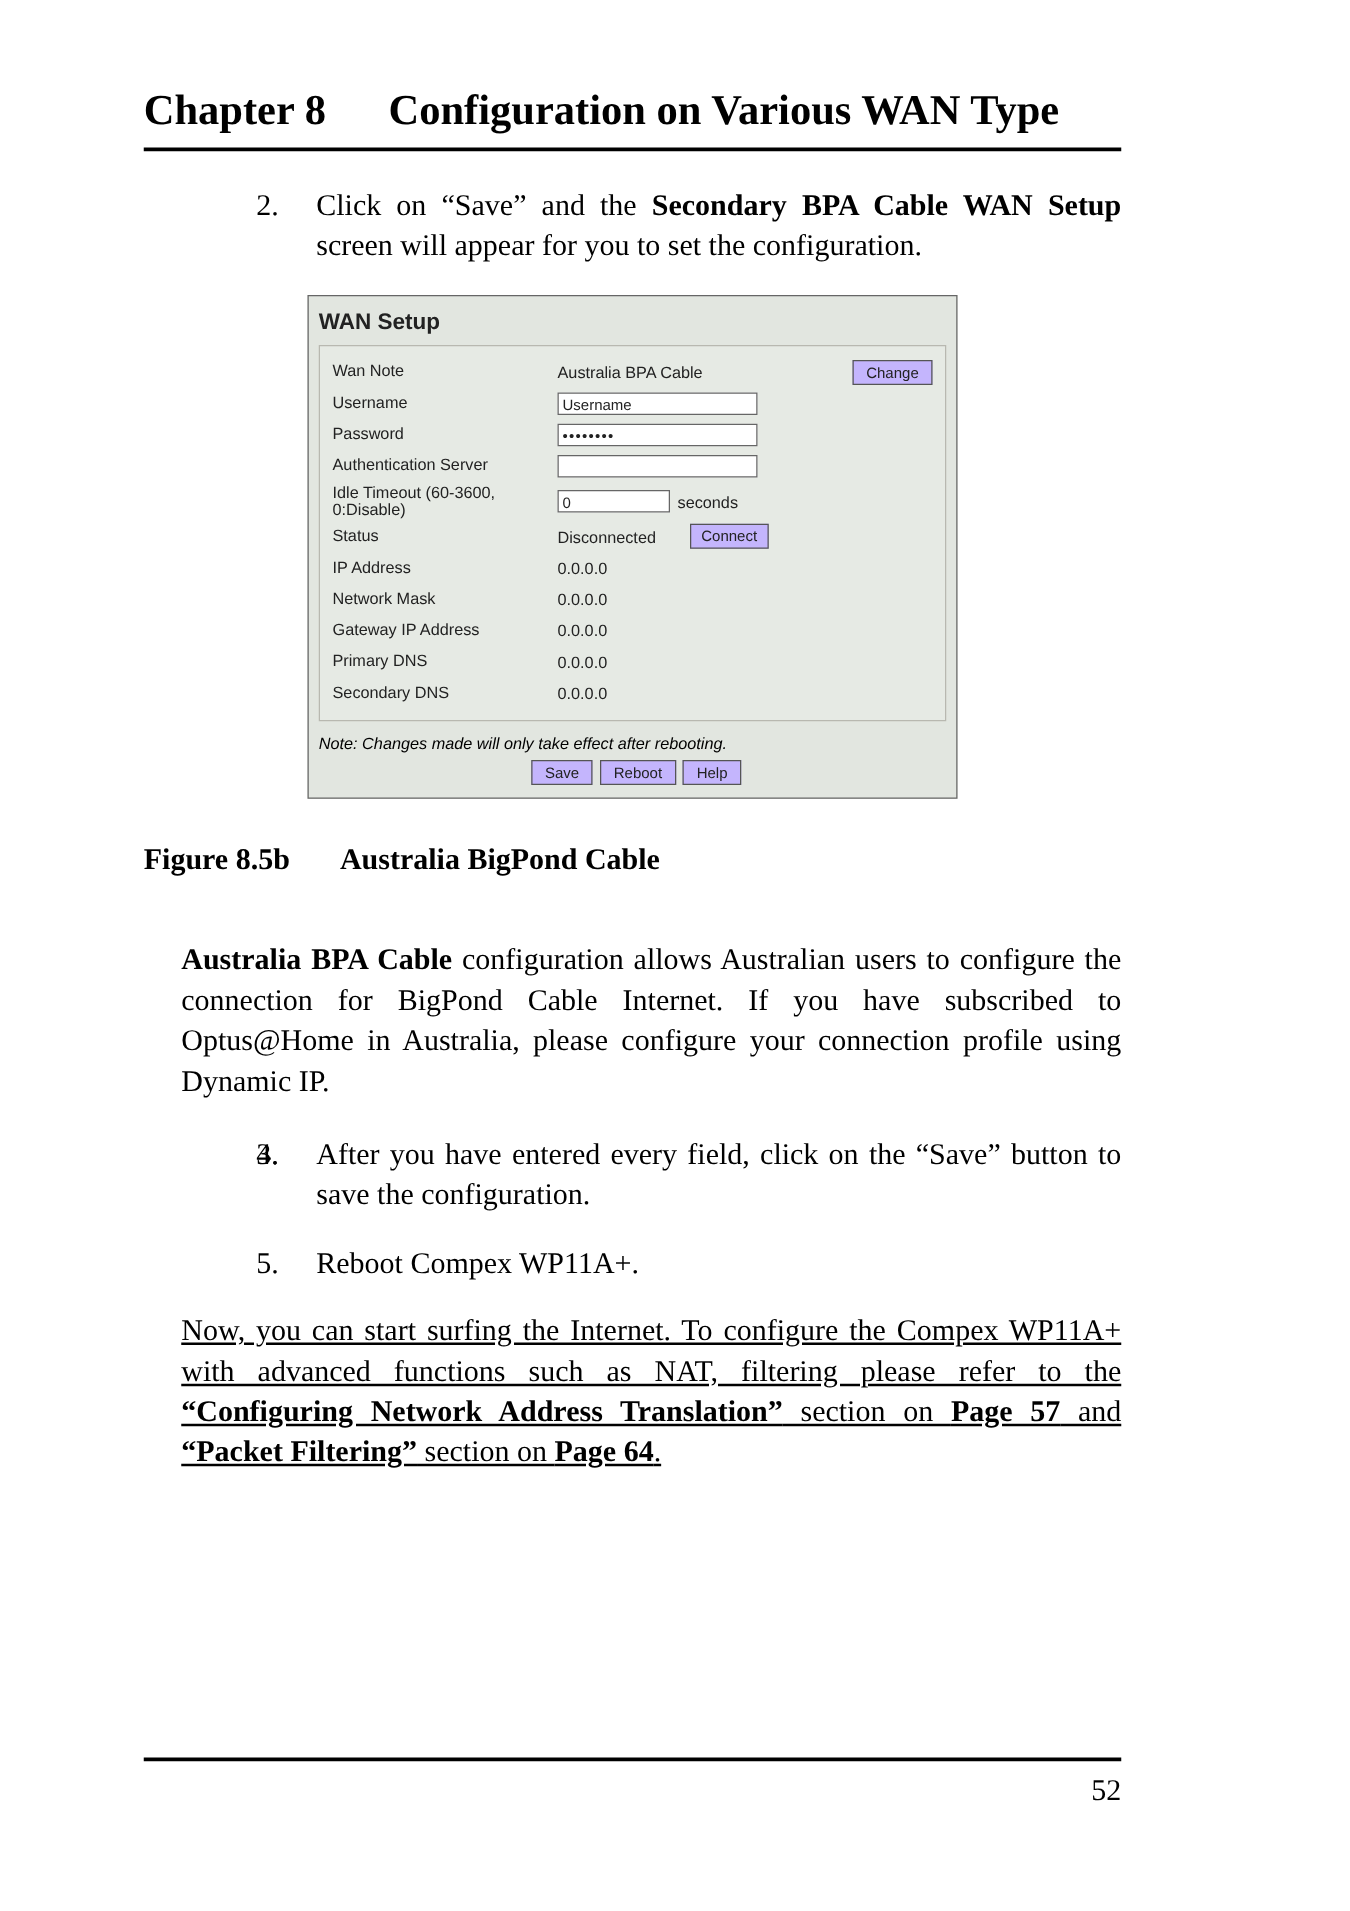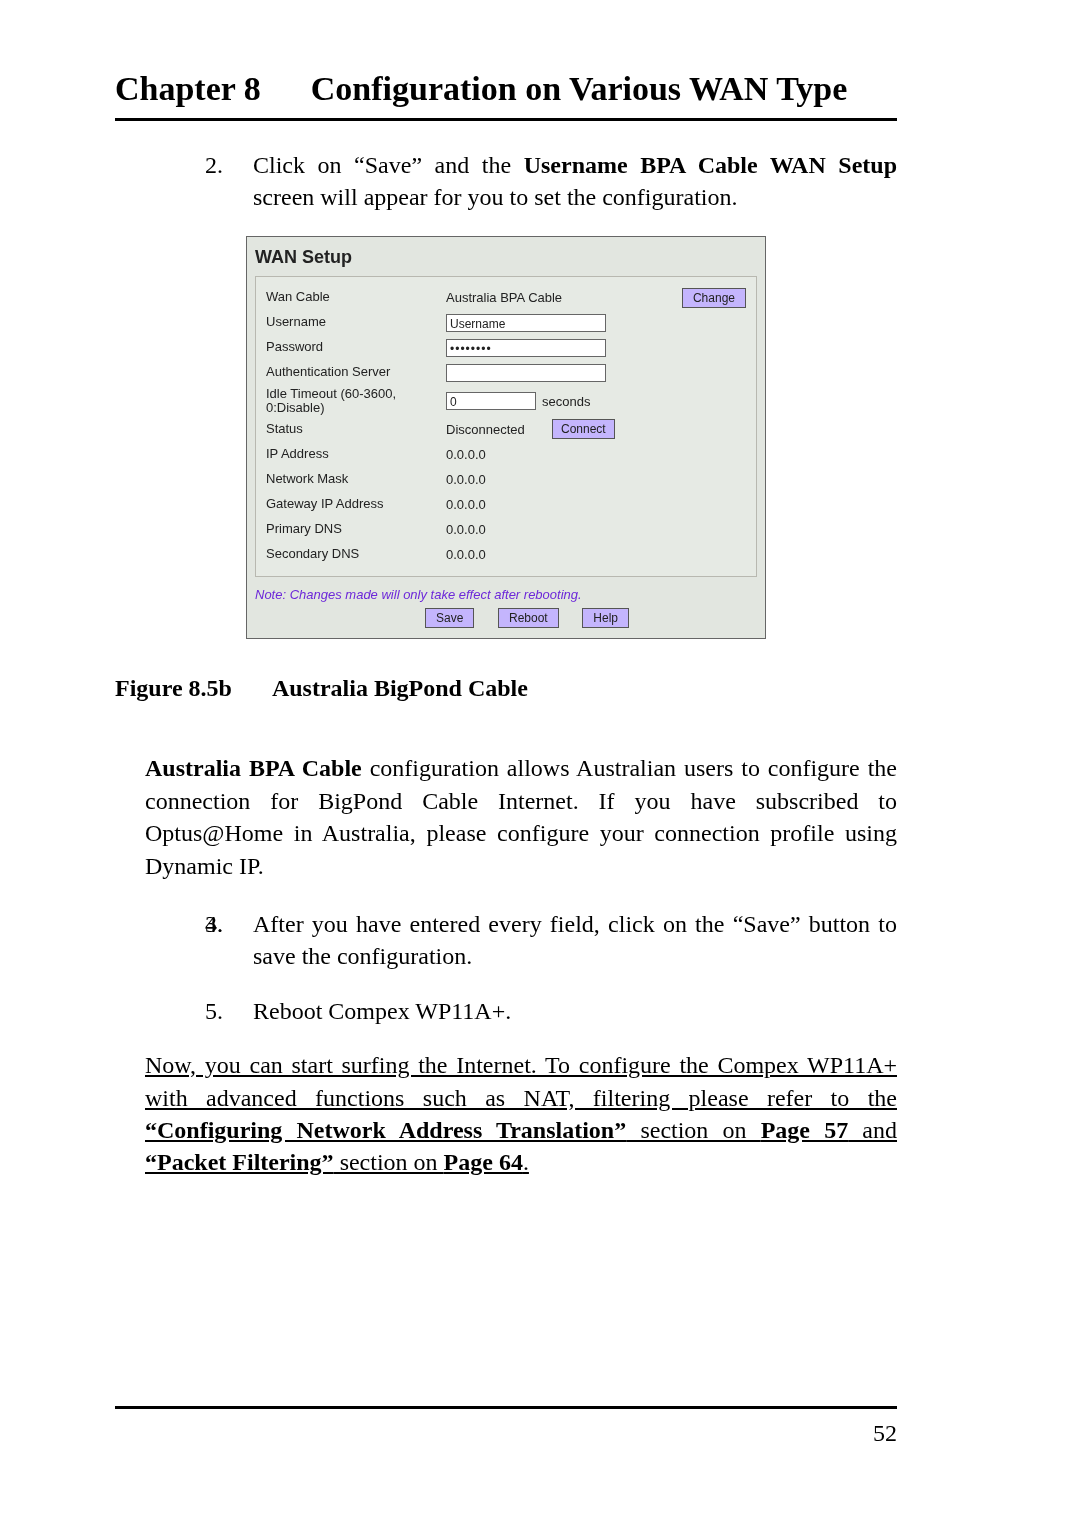--- a/index.html
+++ b/index.html
@@ -137,57 +137,57 @@
     border: 1px solid #555;
     background: #c4b5fd;
     font-size: 12px;
     padding: 1px 10px;
     line-height: 16px;
     font-family: Tahoma, Arial, sans-serif;
     cursor: default;
   }
   .shot-btn.sm { padding: 1px 8px; }
   .shot-note {
-    color: #6d28d9;
+    color: #000000;
     font-style: italic;
     font-size: 13px;
     margin: 10px 0 2px 0;
   }
   .shot-footer-btns {
     margin-top: 6px;
     padding-left: 170px;
   }
-  .shot-footer-btns .shot-btn { margin-right: 20px; }
+  .shot-footer-btns .shot-btn { margin-right: 2px; }
   b { font-weight: bold; }
 </style>
 </head>
 <body>
 
 <div class="page">
 
   <div class="chapter-header">
     <span class="chap">Chapter 8</span><span>Configuration on Various WAN Type</span>
   </div>
 
   <div class="indent-block">
     <ol class="step-list">
       <li class="body-text">
         <span class="num">2.</span>
-        <span><span>Click on “Save” and the </span><b>Username BPA Cable WAN Setup</b><span> screen will appear for you to set the configuration.</span></span>
+        <span><span>Click on “Save” and the </span><b>Secondary BPA Cable WAN Setup</b><span> screen will appear for you to set the configuration.</span></span>
       </li>
     </ol>
   </div>
 
   <div class="figure-wrap">
     <div class="shot">
       <div class="shot-title">WAN Setup</div>
       <div class="shot-inner">
 
         <div class="shot-row">
-          <div class="shot-label">Wan Cable</div>
+          <div class="shot-label">Wan Note</div>
           <div class="shot-val">
             <span class="shot-text" style="width:160px;">Australia BPA Cable</span>
             <span style="flex:1"></span>
             <span class="shot-btn">Change</span>
           </div>
         </div>
 
         <div class="shot-row">
           <div class="shot-label">Username</div>
           <div class="shot-val">

